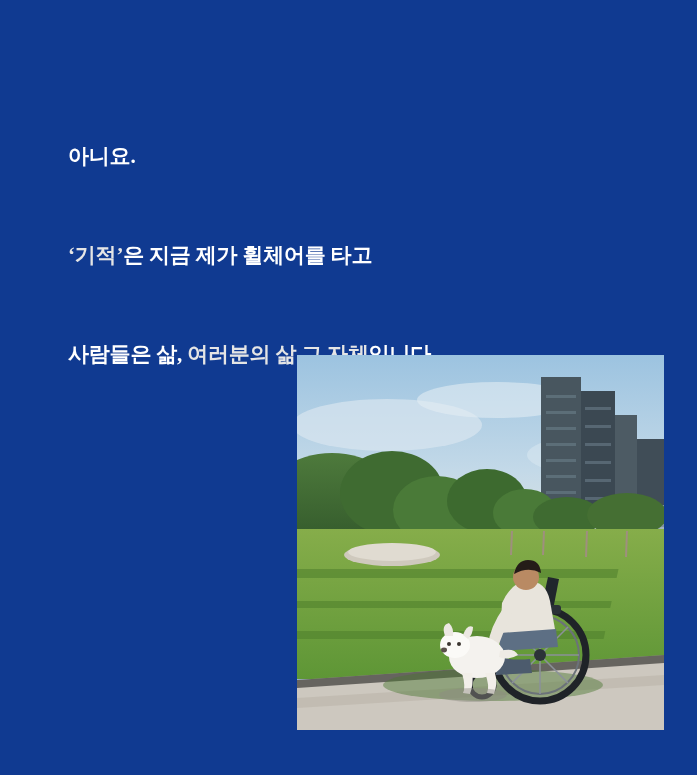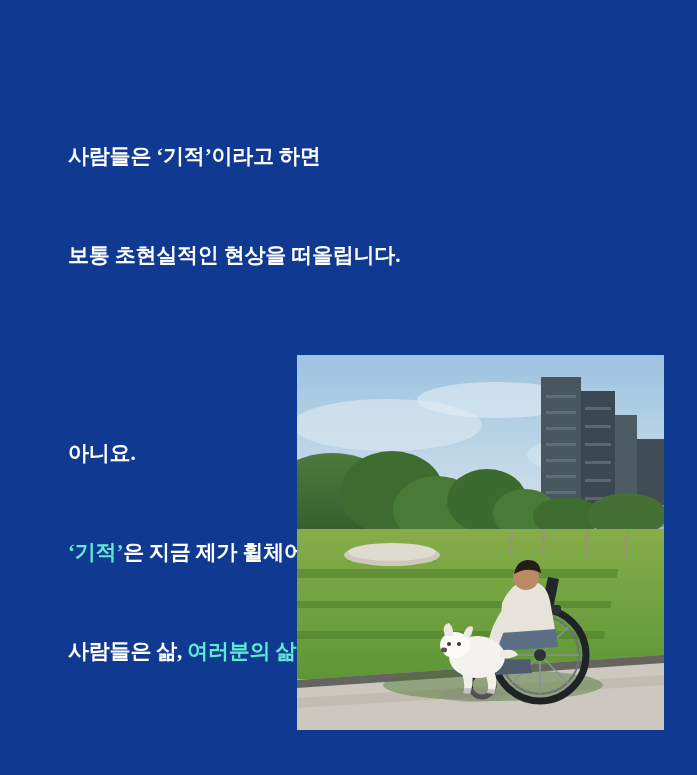--- a/index.html
+++ b/index.html
@@ -36,21 +36,21 @@
     white-space: pre-wrap;
   }
   .para + .para {
     margin-top: 33px;
   }
   .line {
     display: block;
     white-space: nowrap;
   }
   .accent {
-    color: #5eead4;
+    color: #e5e5e5;
   }
   .photo {
     position: absolute;
     left: 297px;
     top: 355px;
     width: 367px;
     height: 375px;
     overflow: hidden;
     background: #9bb9cf;
   }
@@ -60,24 +60,20 @@
     height: 375px;
   }
 </style>
 </head>
 <body>
 
 <div class="page">
 
   <div class="text-block">
 
-    <p class="para">
-      <span class="line">사람들은 ‘기적’이라고 하면</span>
-      <span class="line">보통 초현실적인 현상을 떠올립니다.</span>
-    </p>
 
     <p class="para">
       <span class="line">아니요.</span>
       <span class="line"><span class="accent">‘기적’</span><span>은 지금 제가 휠체어를 타고</span></span>
       <span class="line"><span>사람들은 삶, </span><span class="accent">여러분의 삶 그 자체</span><span>입니다.</span></span>
     </p>
 
   </div>
 
   <div class="photo">

